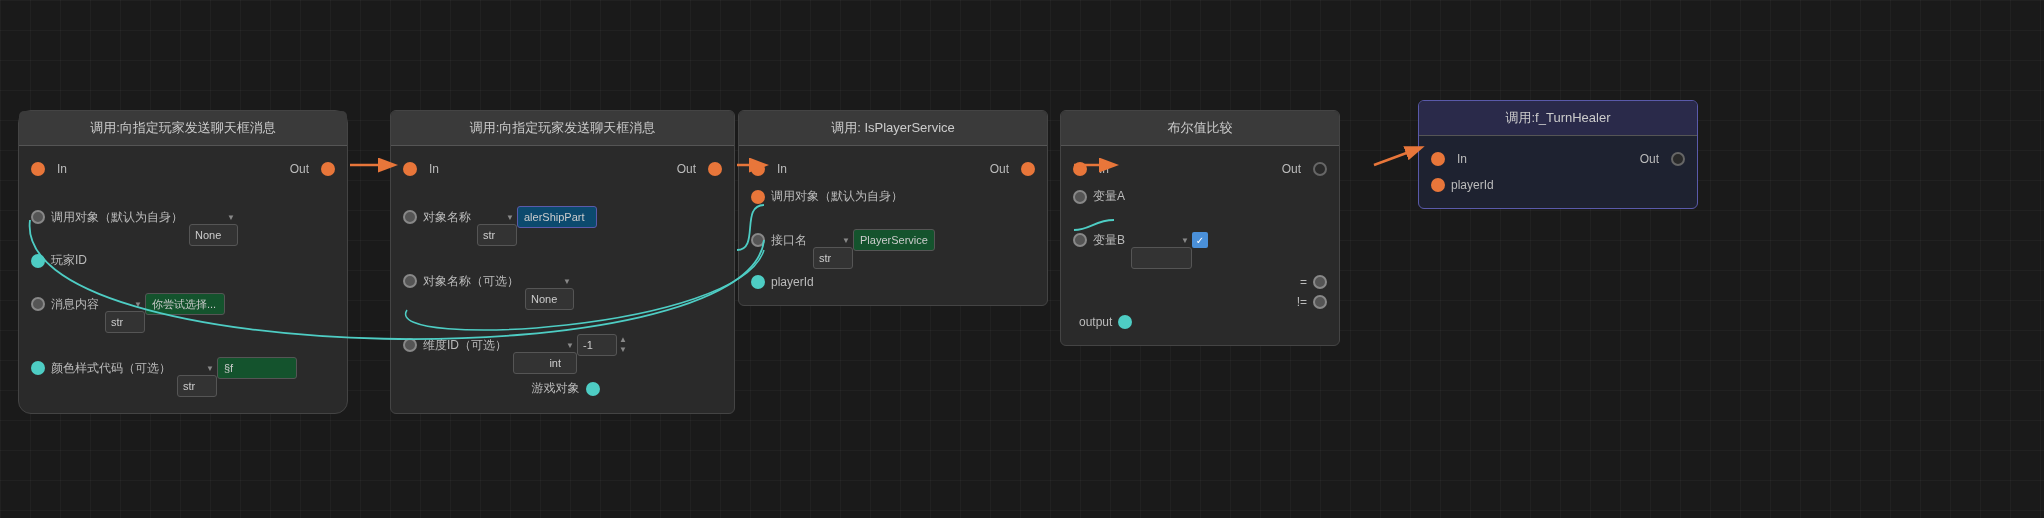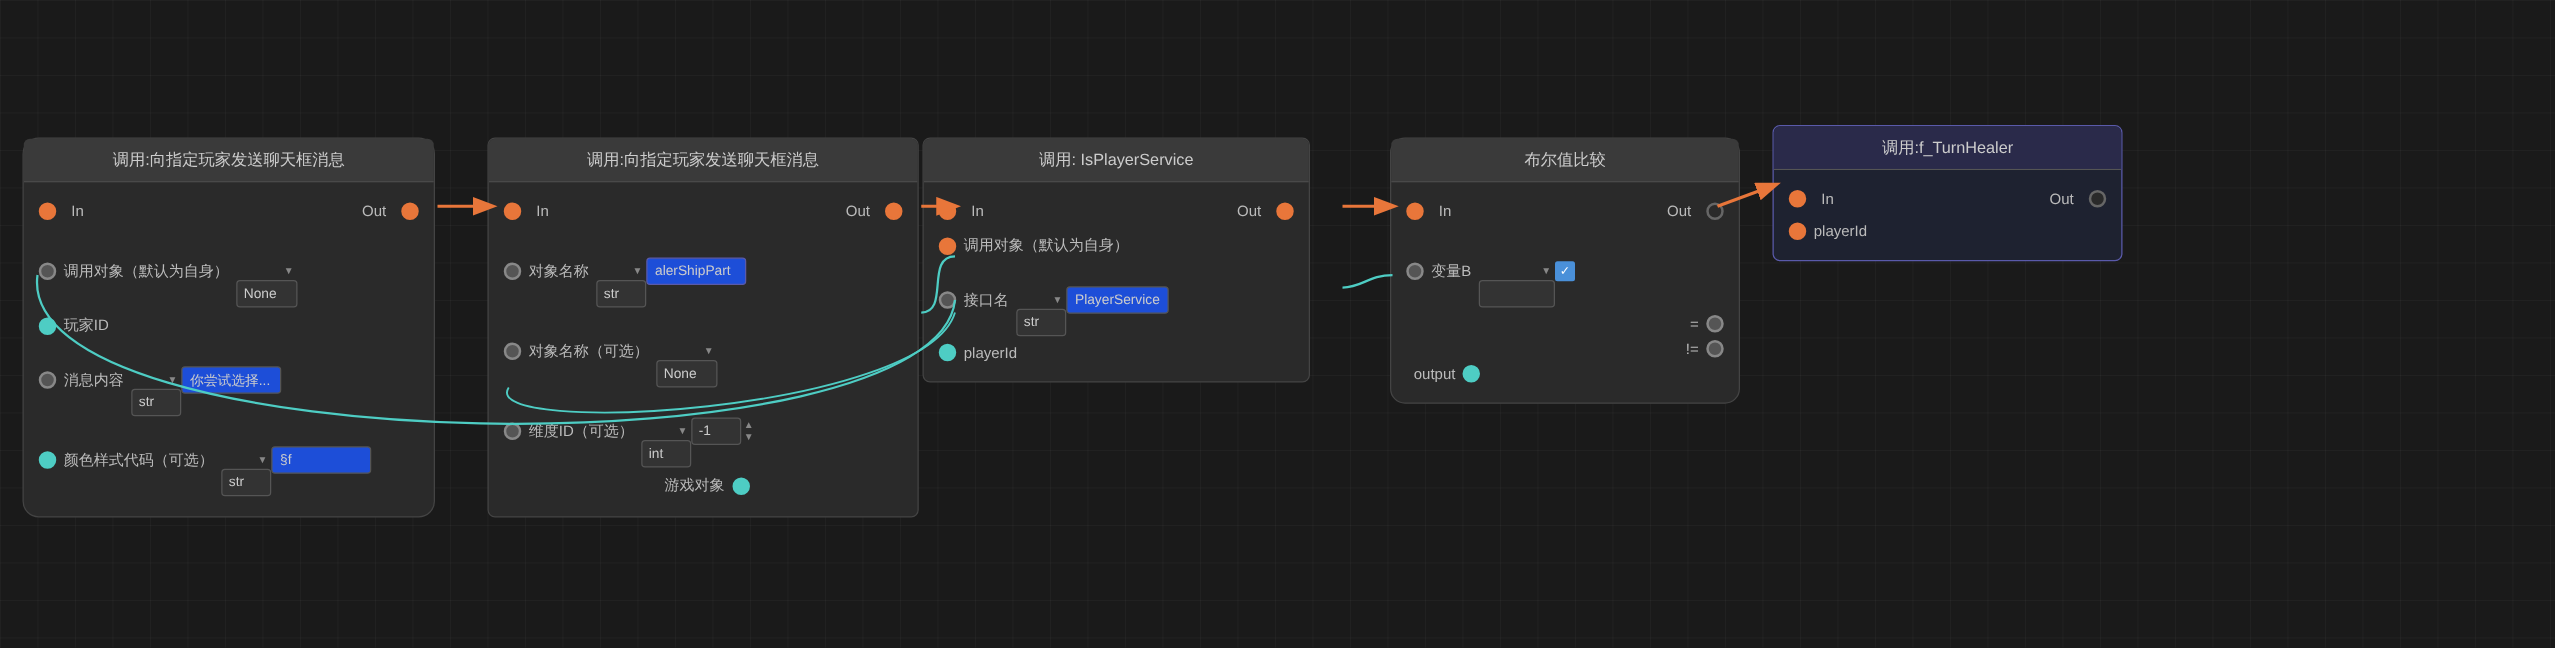--- a/index.html
+++ b/index.html
@@ -101,34 +101,34 @@
       position: absolute;
       right: 3px;
       top: 50%;
       transform: translateY(-50%);
       font-size: 8px;
       color: #888;
       pointer-events: none;
     }
 
     .input-value {
-      background: #1d4ed8;
+      background: #14532d;
       border: 1px solid #555;
       border-radius: 3px;
       padding: 2px 6px;
       font-size: 11px;
       color: #ccc;
       height: 22px;
       display: inline-flex;
       align-items: center;
       min-width: 80px;
     }
 
     .input-highlight {
-      background: #1d4ed8;
+      background: #0c4a6e;
       border: 1px solid #5a5aaa;
     }
 
     
     svg.connections {
       position: absolute;
       top: 0; left: 0;
       width: 2044px;
       height: 518px;
       pointer-events: none;
@@ -259,21 +259,21 @@
         <select>
           <option>None</option>
         </select>
       </div>
     </div>
 
     <div class="node-row">
       <div class="port gray"></div>
       <span class="port-label">维度ID（可选）</span>
       <div class="select-wrap">
-        <select style="width:40px;">
+        <select style="width:64px;text-align:right;">
           <option>int</option>
         </select>
       </div>
       <div class="number-input-wrap">
         <input type="text" class="number-input" value="-1" style="">
         <div class="spinner">
           <span>▲</span>
           <span>▼</span>
         </div>
       </div>
@@ -316,34 +316,38 @@
       <span class="input-value">PlayerService</span>
     </div>
 
     <div class="node-row">
       <div class="port cyan"></div>
       <span class="port-label">playerId</span>
     </div>
   </div>
 </div>
 
-<div class="node" style="left:1112px; top:110px; width:260px;border-radius:12px;">
+<div class="node" style="left:1060px; top:110px; width:260px;">
   <div class="node-header">布尔值比较</div>
   <div class="node-body">
     <div class="node-io-row">
       <div class="io-left">
         <div class="port orange"></div>
         <span class="port-label">In</span>
       </div>
       <div class="io-right">
         <span class="port-label">Out</span>
         <div class="port dark"></div>
       </div>
     </div>
 
+    <div class="node-row">
+      <div class="port gray"></div>
+      <span class="port-label">变量A</span>
+    </div>
 
     <div class="node-row">
       <div class="port gray"></div>
       <span class="port-label">变量B</span>
       <div class="select-wrap">
         <select style="width:45px;padding-left:44px;">
           <option>bool</option>
         </select>
       </div>
       <div class="checkbox">✓</div>

